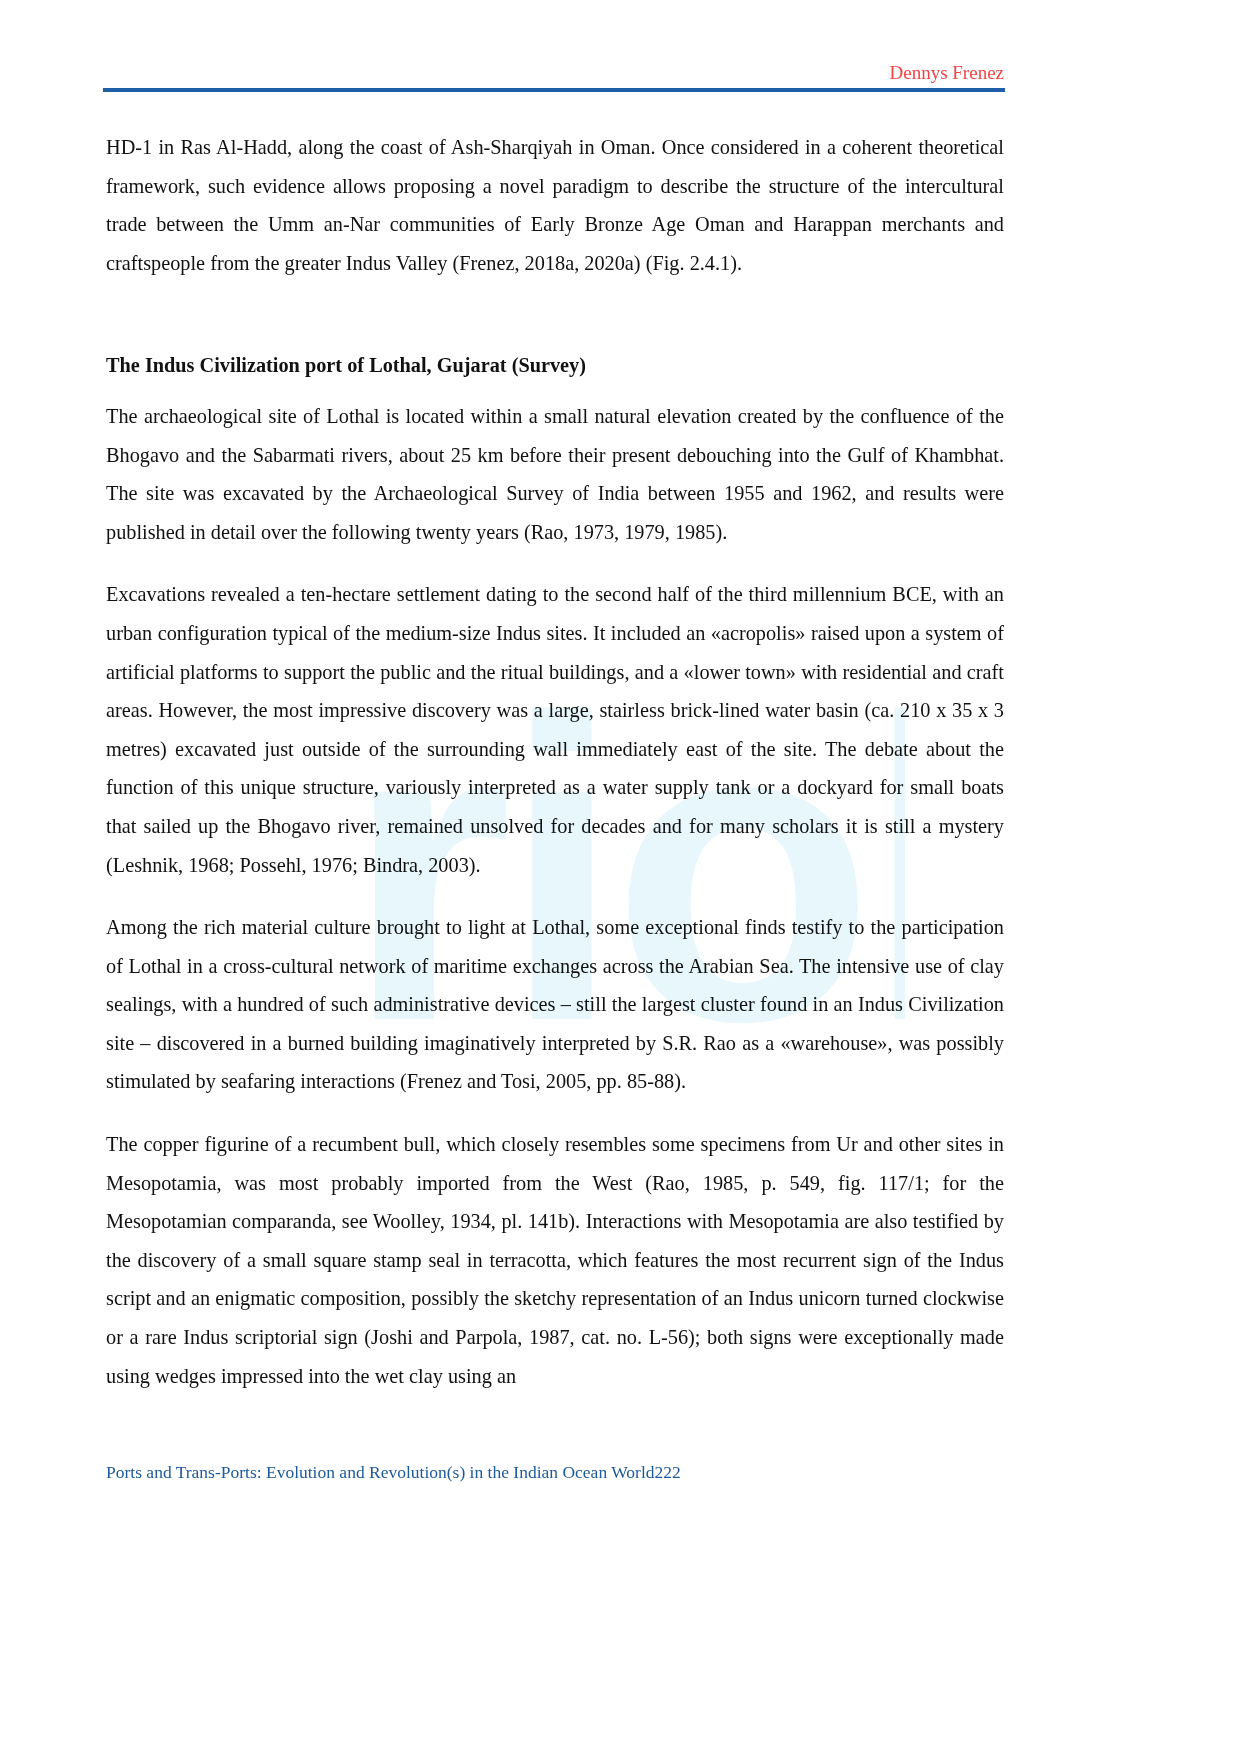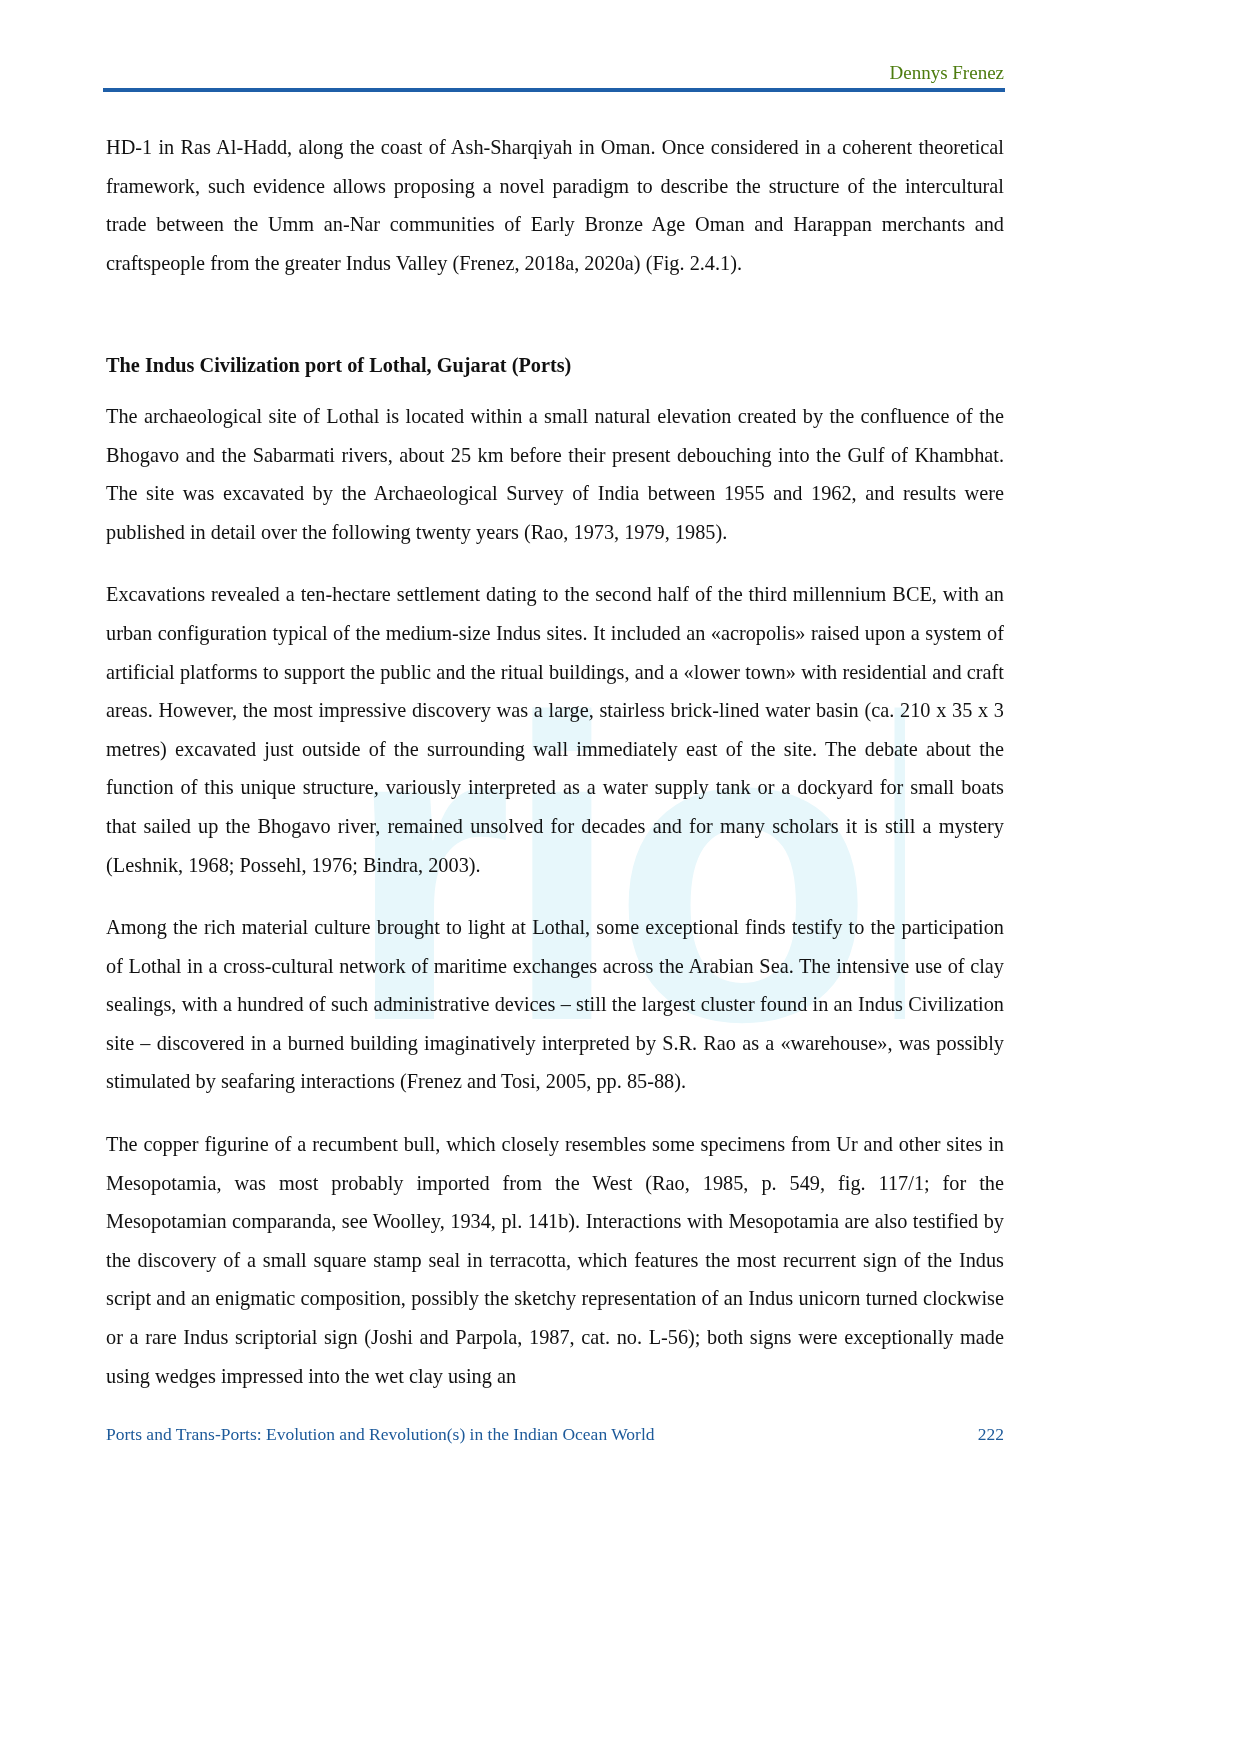--- a/index.html
+++ b/index.html
@@ -6,56 +6,56 @@
   body { width:1240px; height:1754px; position:relative; overflow:hidden; }
   .page { position:absolute; left:0; top:0; width:1240px; height:1754px; background:#fff; }
   .watermark {
     position:absolute; left:345px; top:690px; width:560px; height:360px;
     font-family:"Liberation Sans", sans-serif; font-weight:bold;
     font-size:430px; line-height:360px; color:#e7f7fb; letter-spacing:-10px;
     overflow:hidden; z-index:0; user-select:none;
   }
   .running-head {
     position:absolute; right:236px; top:62px;
-    font-family:"Liberation Serif", serif; font-size:19px; color:#4d7c0f;
+    font-family:"Liberation Serif", serif; font-size:19px; color:#ef4444;
   }
   .head-rule {
     position:absolute; left:103px; top:88px; width:902px; height:4px; background:#1f5fa8;
   }
   .content {
     position:absolute; left:106px; top:128px; width:898px; z-index:1;
     font-family:"Liberation Serif", serif; font-size:20.3px; line-height:38.6px; color:#111;
   }
   .content p { margin:0; text-align:justify; }
   .content p + p { margin-top:24px; }
   .section-heading {
     font-family:"Liberation Serif", serif; font-weight:bold; font-size:20.3px;
     line-height:38.6px; margin:64px 0 0 0; color:#111;
   }
   .content .after-heading { margin-top:12px; }
   .footer {
-    position:absolute; left:106px; top:1424px; width:898px;
+    position:absolute; left:106px; top:1462px; width:898px;
     font-family:"Liberation Serif", serif; font-size:17.5px; color:#1d5a9a;
-    display:flex; justify-content:space-between;
+    display:flex; 
   }
 </style>
 </head>
 <body>
 
 <div class="page">
 
   <div class="watermark">riol</div>
 
   <div class="running-head">Dennys Frenez</div>
   <div class="head-rule"></div>
 
   <div class="content">
     <p>HD-1 in Ras Al-Hadd, along the coast of Ash-Sharqiyah in Oman. Once considered in a coherent theoretical framework, such evidence allows proposing a novel paradigm to describe the structure of the intercultural trade between the Umm an-Nar communities of Early Bronze Age Oman and Harappan merchants and craftspeople from the greater Indus Valley (Frenez, 2018a, 2020a) (Fig. 2.4.1).</p>
 
-    <h2 class="section-heading">The Indus Civilization port of Lothal, Gujarat (Ports)</h2>
+    <h2 class="section-heading">The Indus Civilization port of Lothal, Gujarat (Survey)</h2>
 
     <p class="after-heading">The archaeological site of Lothal is located within a small natural elevation created by the confluence of the Bhogavo and the Sabarmati rivers, about 25 km before their present debouching into the Gulf of Khambhat. The site was excavated by the Archaeological Survey of India between 1955 and 1962, and results were published in detail over the following twenty years (Rao, 1973, 1979, 1985).</p>
     <p>Excavations revealed a ten-hectare settlement dating to the second half of the third millennium BCE, with an urban configuration typical of the medium-size Indus sites. It included an «acropolis» raised upon a system of artificial platforms to support the public and the ritual buildings, and a «lower town» with residential and craft areas. However, the most impressive discovery was a large, stairless brick-lined water basin (ca. 210 x 35 x 3 metres) excavated just outside of the surrounding wall immediately east of the site. The debate about the function of this unique structure, variously interpreted as a water supply tank or a dockyard for small boats that sailed up the Bhogavo river, remained unsolved for decades and for many scholars it is still a mystery (Leshnik, 1968; Possehl, 1976; Bindra, 2003).</p>
     <p>Among the rich material culture brought to light at Lothal, some exceptional finds testify to the participation of Lothal in a cross-cultural network of maritime exchanges across the Arabian Sea. The intensive use of clay sealings, with a hundred of such administrative devices – still the largest cluster found in an Indus Civilization site – discovered in a burned building imaginatively interpreted by S.R. Rao as a «warehouse», was possibly stimulated by seafaring interactions (Frenez and Tosi, 2005, pp. 85-88).</p>
     <p>The copper figurine of a recumbent bull, which closely resembles some specimens from Ur and other sites in Mesopotamia, was most probably imported from the West (Rao, 1985, p. 549, fig. 117/1; for the Mesopotamian comparanda, see Woolley, 1934, pl. 141b). Interactions with Mesopotamia are also testified by the discovery of a small square stamp seal in terracotta, which features the most recurrent sign of the Indus script and an enigmatic composition, possibly the sketchy representation of an Indus unicorn turned clockwise or a rare Indus scriptorial sign (Joshi and Parpola, 1987, cat. no. L-56); both signs were exceptionally made using wedges impressed into the wet clay using an</p>
   </div>
 
   <div class="footer">
     <span>Ports and Trans-Ports: Evolution and Revolution(s) in the Indian Ocean World</span>
     <span>222</span>

